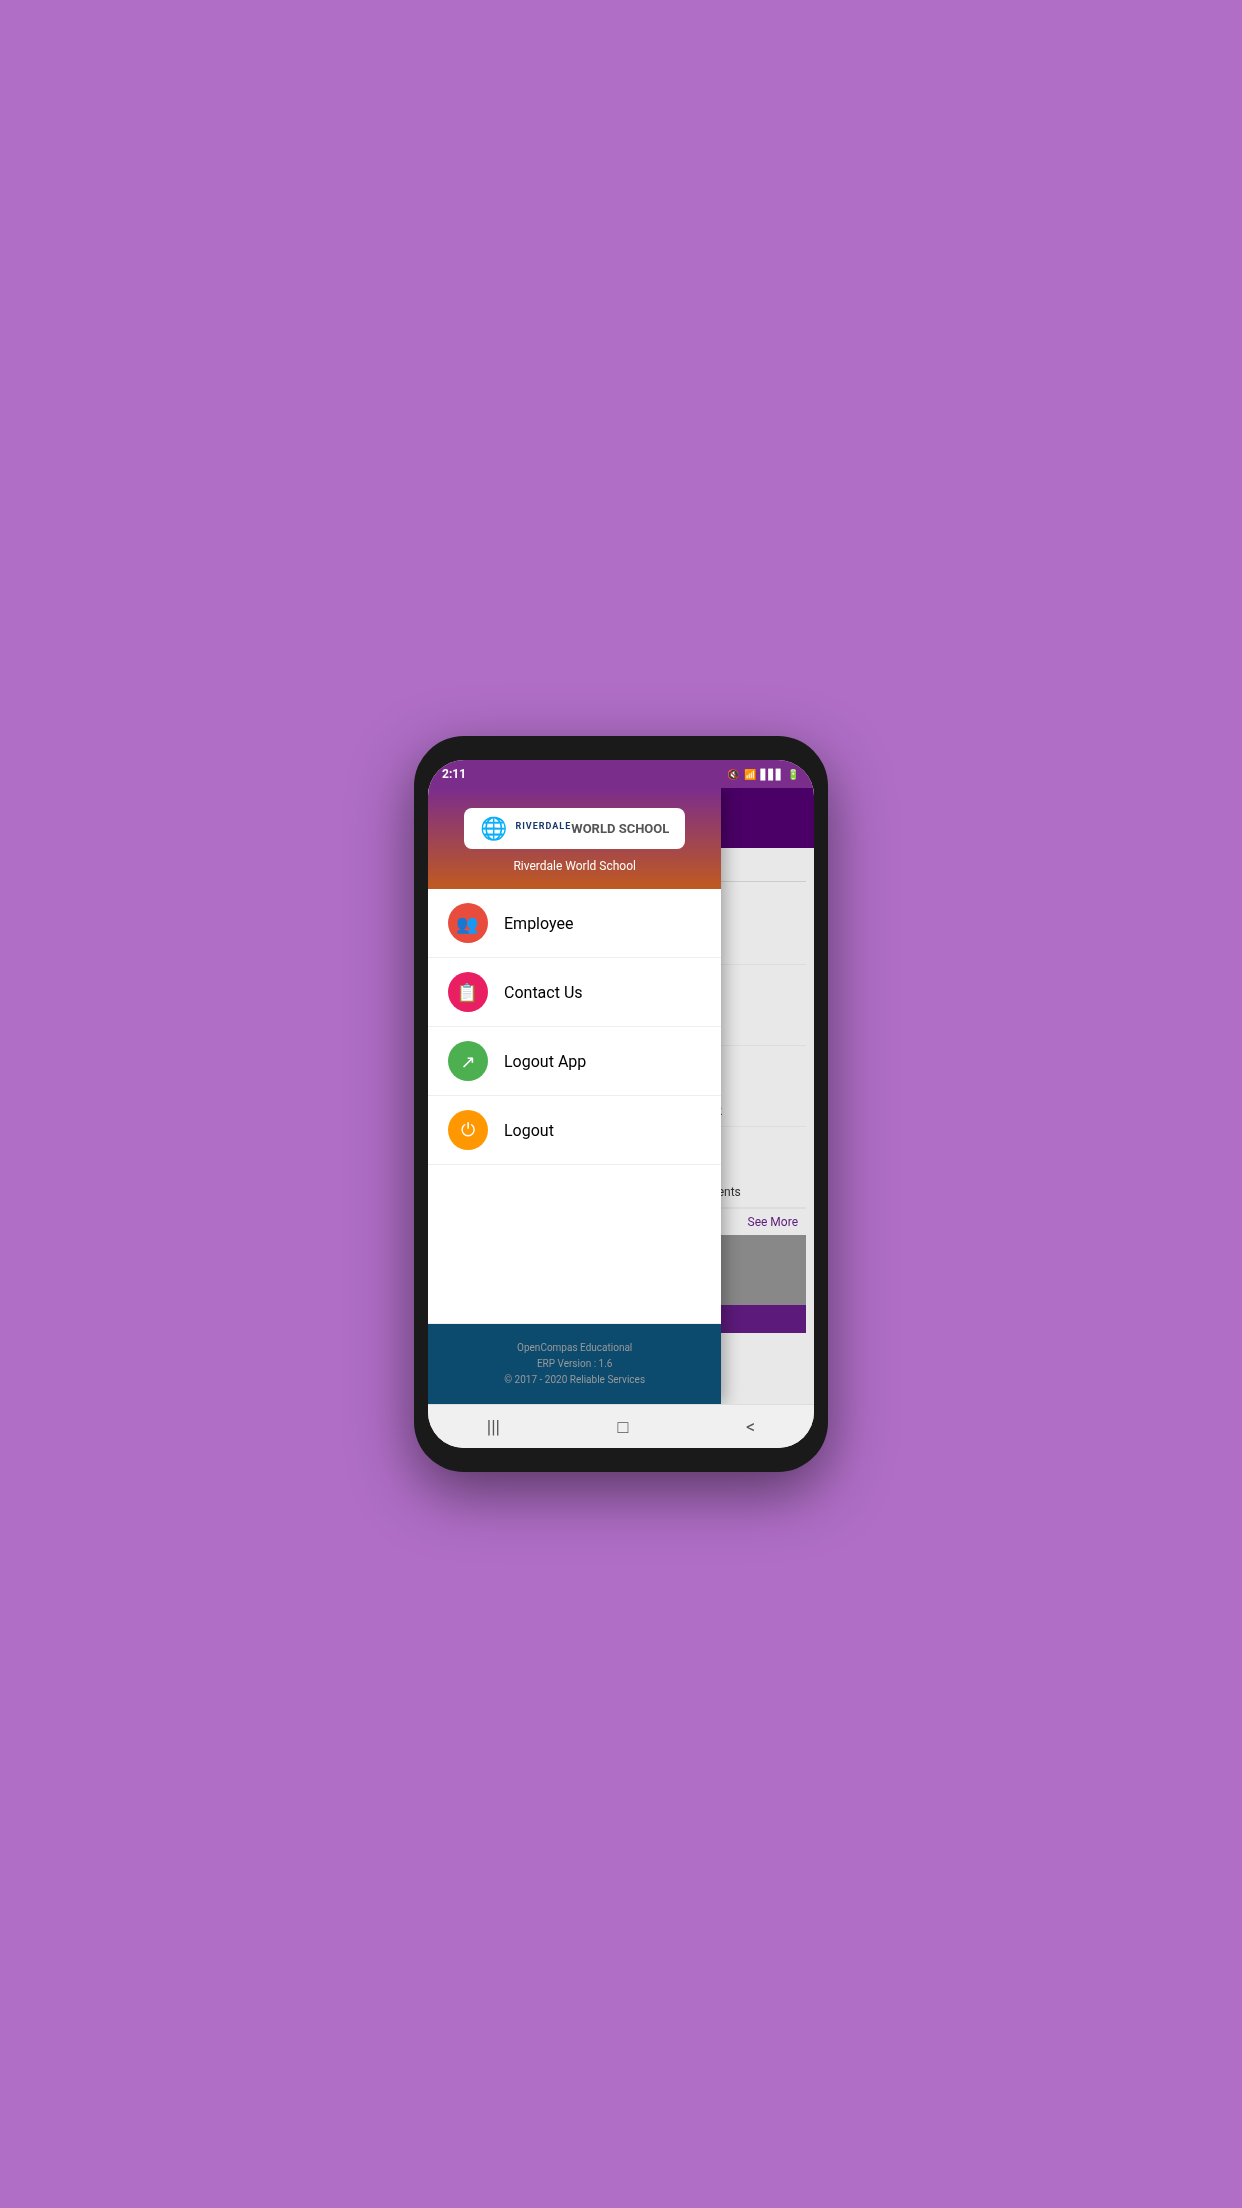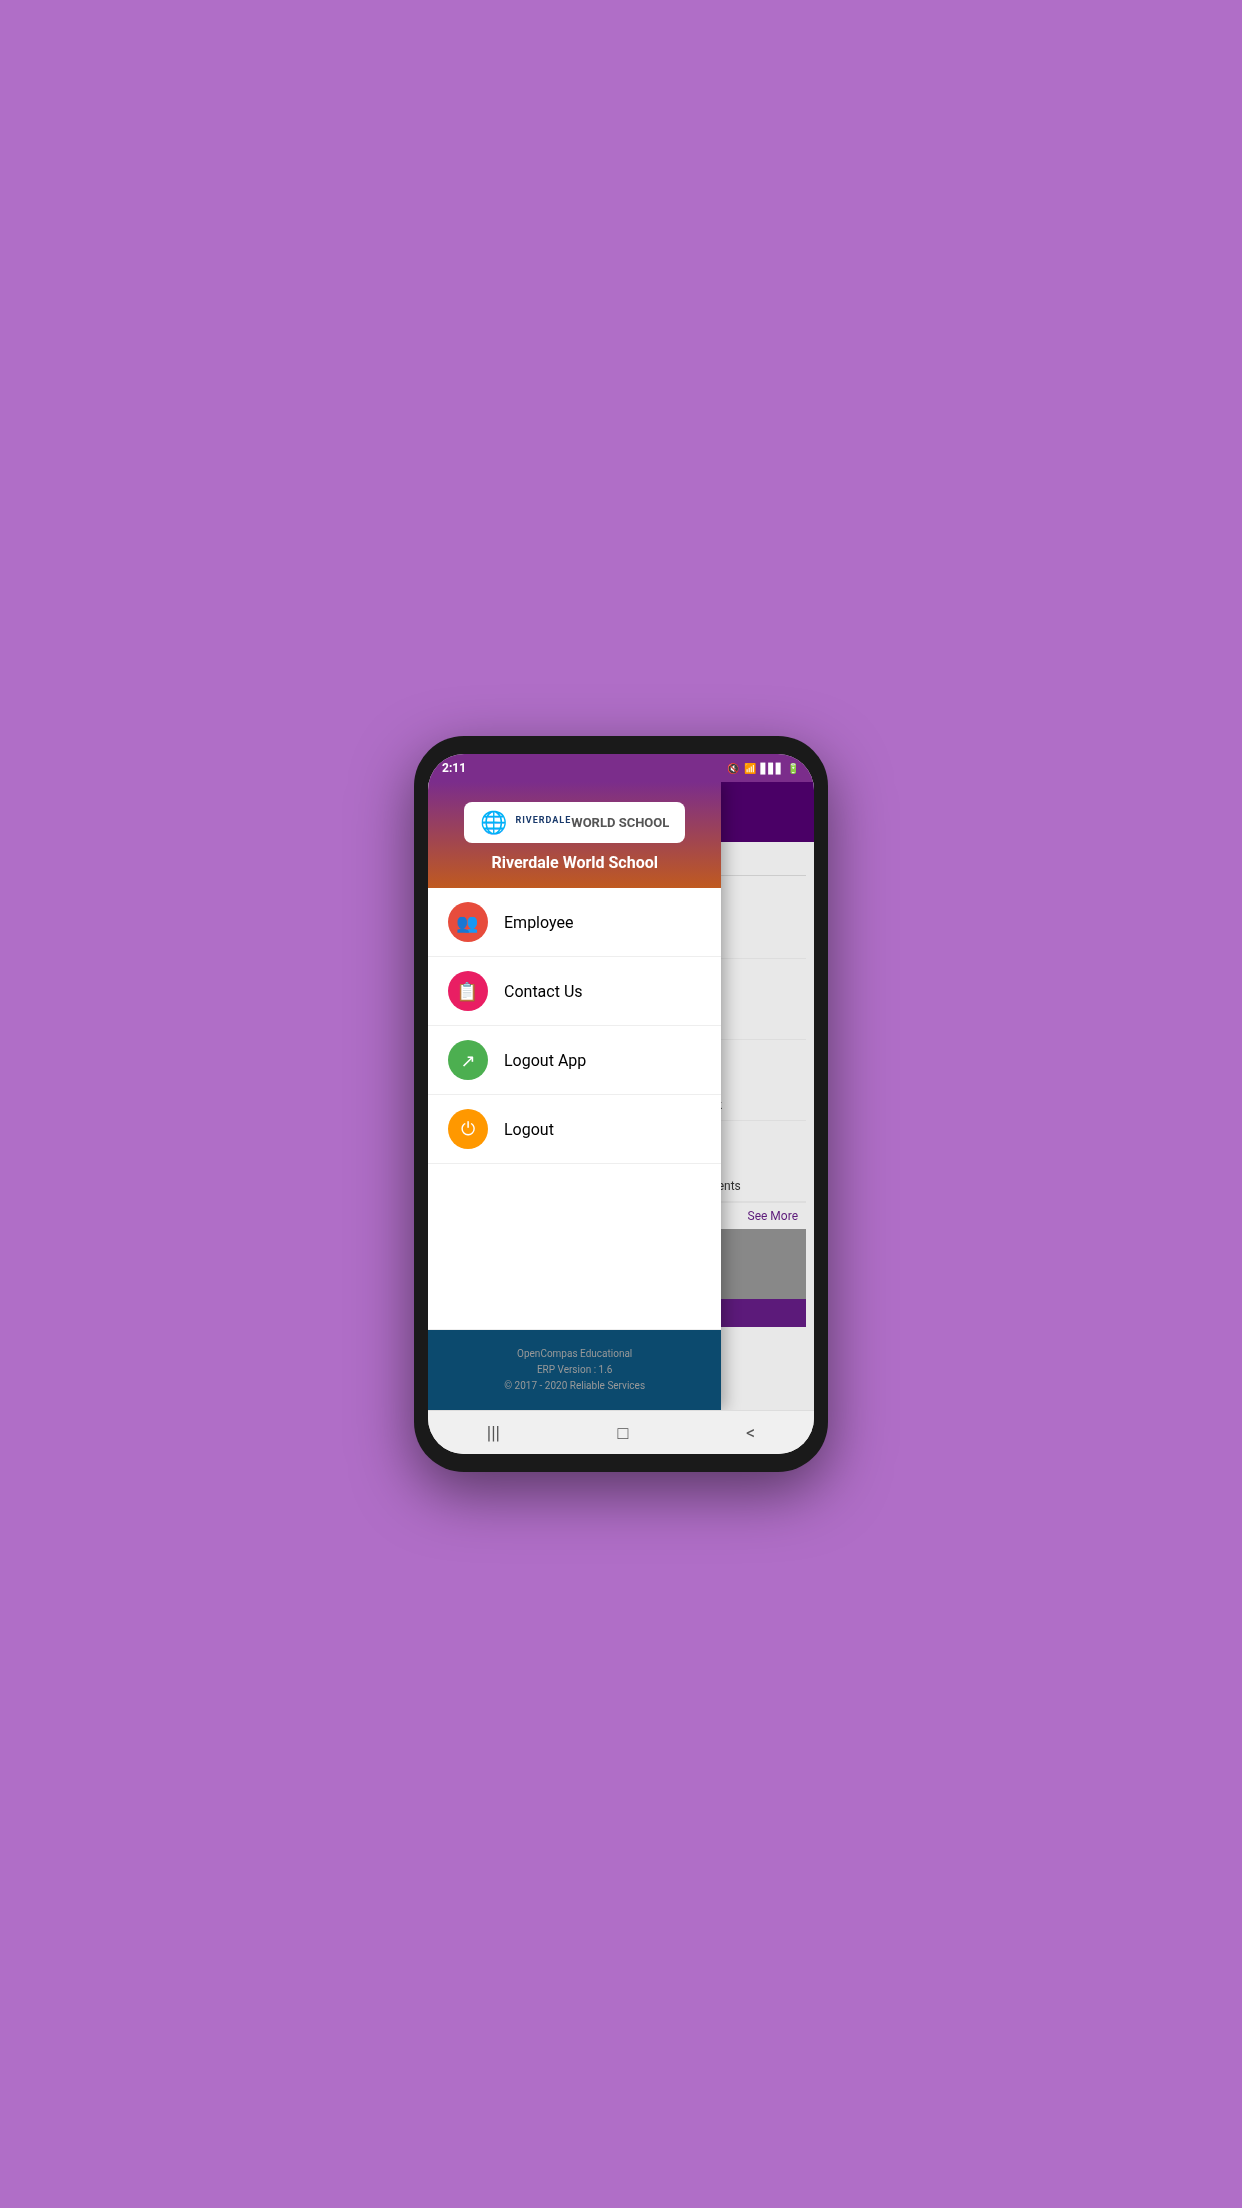--- a/index.html
+++ b/index.html
@@ -11,21 +11,21 @@
       align-items: center;
       min-height: 100vh;
       font-family: 'Roboto', Arial, sans-serif;
     }
 
     .phone-shell {
       width: 414px;
       height: 736px;
       background: #1a1a1a;
       border-radius: 50px;
-      padding: 18px 14px;
+      padding: 24px 14px;
       position: relative;
       box-shadow: 0 20px 60px rgba(0,0,0,0.5);
     }
 
     .phone-screen {
       width: 100%;
       height: 100%;
       background: #f0f0f0;
       border-radius: 36px;
       overflow: hidden;
@@ -225,22 +225,22 @@
     }
 
     .logo-subtitle {
       font-size: 13px;
       color: #555;
       font-weight: bold;
     }
 
     .drawer-school-name {
       color: white;
-      font-size: 16px;
-      font-weight: bold;
+      font-size: 12px;
+      font-weight: normal;
     }
 
     
     .drawer-menu {
       flex: 1;
       background: white;
       padding: 0;
     }
 
     .drawer-item {

